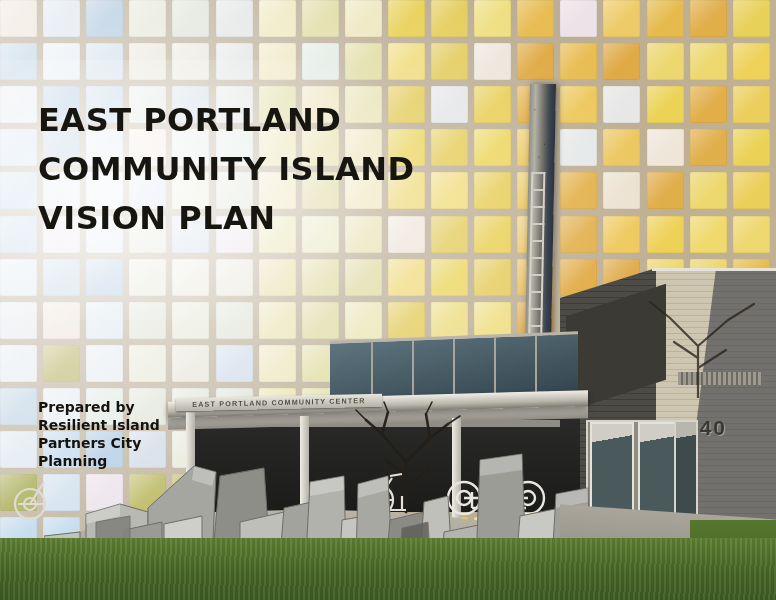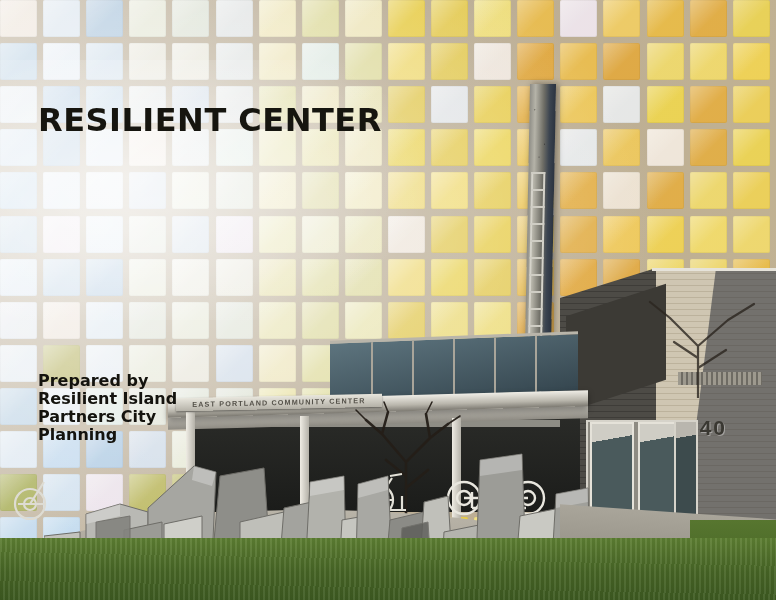--- a/index.html
+++ b/index.html
@@ -125,22 +125,22 @@
     background:radial-gradient(ellipse 100% 90% at 30% 45%,rgba(255,255,255,.55),rgba(255,255,255,0) 72%);
     pointer-events:none;}
 
   
   .titleblock{position:absolute;left:38px;top:96px;width:400px;}
   .t-line{font-family:"DejaVu Sans",sans-serif;font-weight:700;font-size:32px;
     line-height:49px;letter-spacing:.5px;color:#16150f;white-space:nowrap;}
   .t-sub{font-family:"DejaVu Serif",serif;font-weight:700;font-size:22px;
     letter-spacing:.4px;color:#16150f;margin-top:17px;font-variant:small-caps;}
 
-  .prepared{position:absolute;left:38px;top:372px;width:150px;
-    font-family:"DejaVu Sans",sans-serif;font-weight:700;font-size:16px;
+  .prepared{position:absolute;left:38px;top:398px;width:150px;
+    font-family:"DejaVu Sans",sans-serif;font-weight:700;font-size:14px;
     line-height:18px;color:#14130e;}
 </style>
 </head>
 <body>
 
 <div id="cover">
 
   <div class="tilewall" id="tilewall">
       <div class="tile" style="left: 0px; top: 0px; width: 37.1px; height: 37.1px; background: rgb(239, 230, 220); box-shadow: rgba(0, 0, 0, 0.05) 0px 0px 0px 1px inset; opacity: 0.97;"></div>
       <div class="tile" style="left: 43.1px; top: 0px; width: 37.1px; height: 37.1px; background: rgb(221, 232, 242); box-shadow: rgba(0, 0, 0, 0.05) 0px 0px 0px 1px inset; opacity: 0.96;"></div>
@@ -530,17 +530,19 @@
       <polygon points="200,50 232,44 232,58 200,64"></polygon>
     </g>
   </svg>
 
   <div class="walk"></div>
   <div class="grass-r"></div>
   <div class="grass"></div>
 
   <div class="text-wash"></div>
   <div class="titleblock">
-    <div class="t-line">RESILIENT CENTER</div>
+    <div class="t-line">EAST PORTLAND</div>
+    <div class="t-line">COMMUNITY ISLAND</div>
+    <div class="t-line">VISION PLAN</div>
   </div>
   <div class="prepared">Prepared by Resilient Island Partners City Planning</div>
 
 </div>
 
 </body></html>

